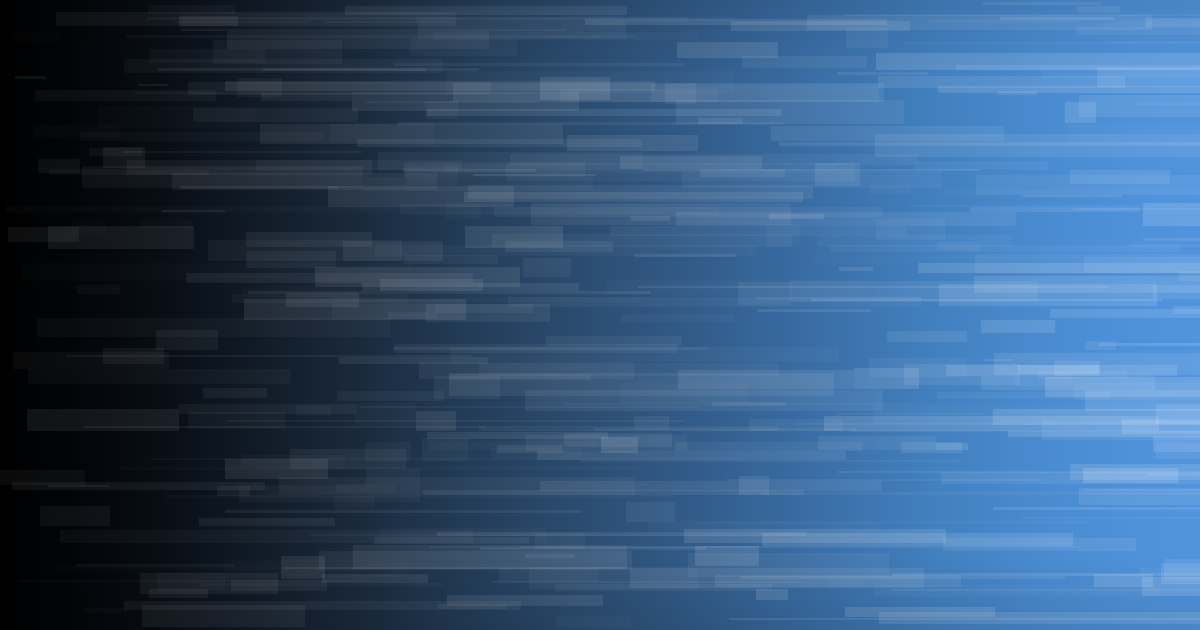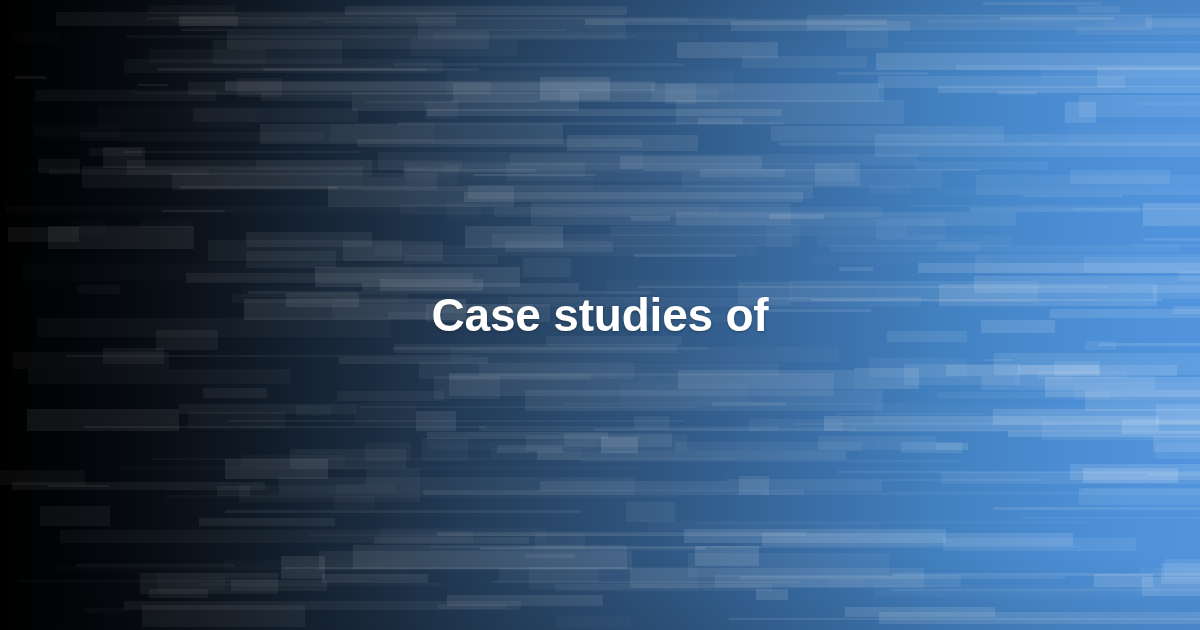--- a/index.html
+++ b/index.html
@@ -441,16 +441,15 @@
       <i style="left: 446px; top: 71px; width: 288px; height: 23px; background: rgb(255, 255, 255); opacity: 0.023;"></i>
       <i style="left: 433px; top: 32px; width: 265px; height: 8px; background: rgb(255, 255, 255); opacity: 0.022;"></i>
       <i style="left: 418px; top: 22px; width: 208px; height: 17px; background: rgb(255, 255, 255); opacity: 0.048;"></i>
       <i style="left: 648px; top: 521px; width: 232px; height: 10px; background: rgb(255, 255, 255); opacity: 0.018;"></i>
       <i style="left: 523px; top: 258px; width: 48px; height: 19px; background: rgb(255, 255, 255); opacity: 0.051;"></i>
     </div>
 
   <div id="vignette-layer"></div>
 
   <div id="title-block">
-    <div class="title-line">Case studies of</div>
   </div>
 
 </div>
 
 </body></html>

